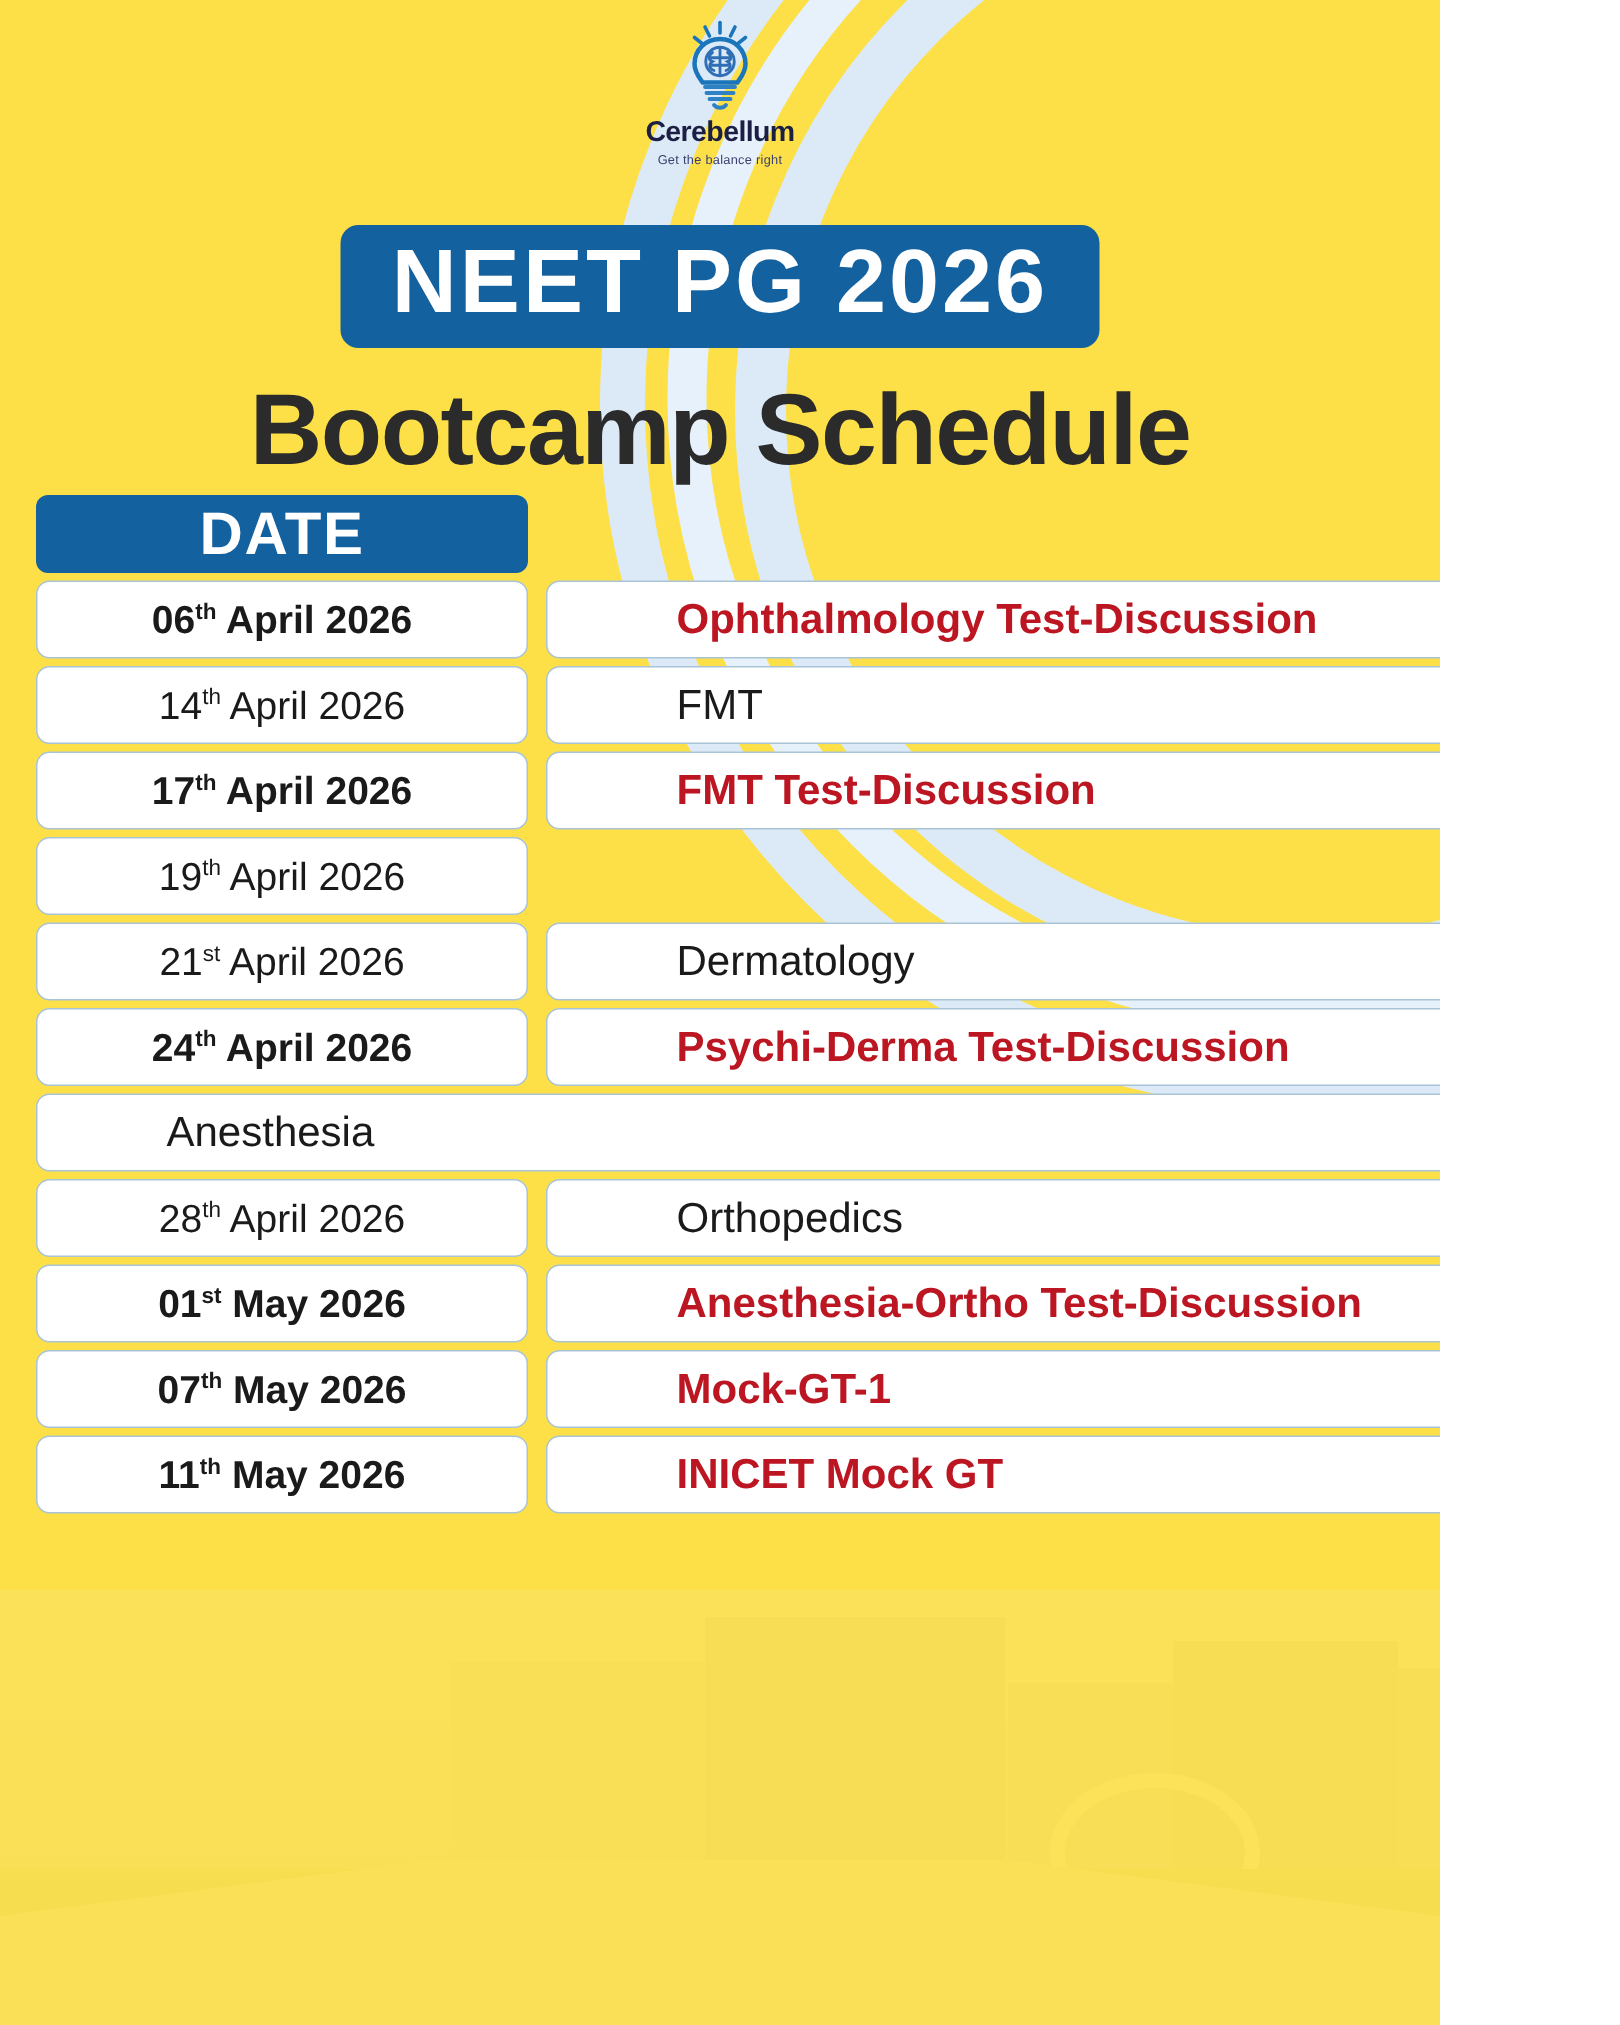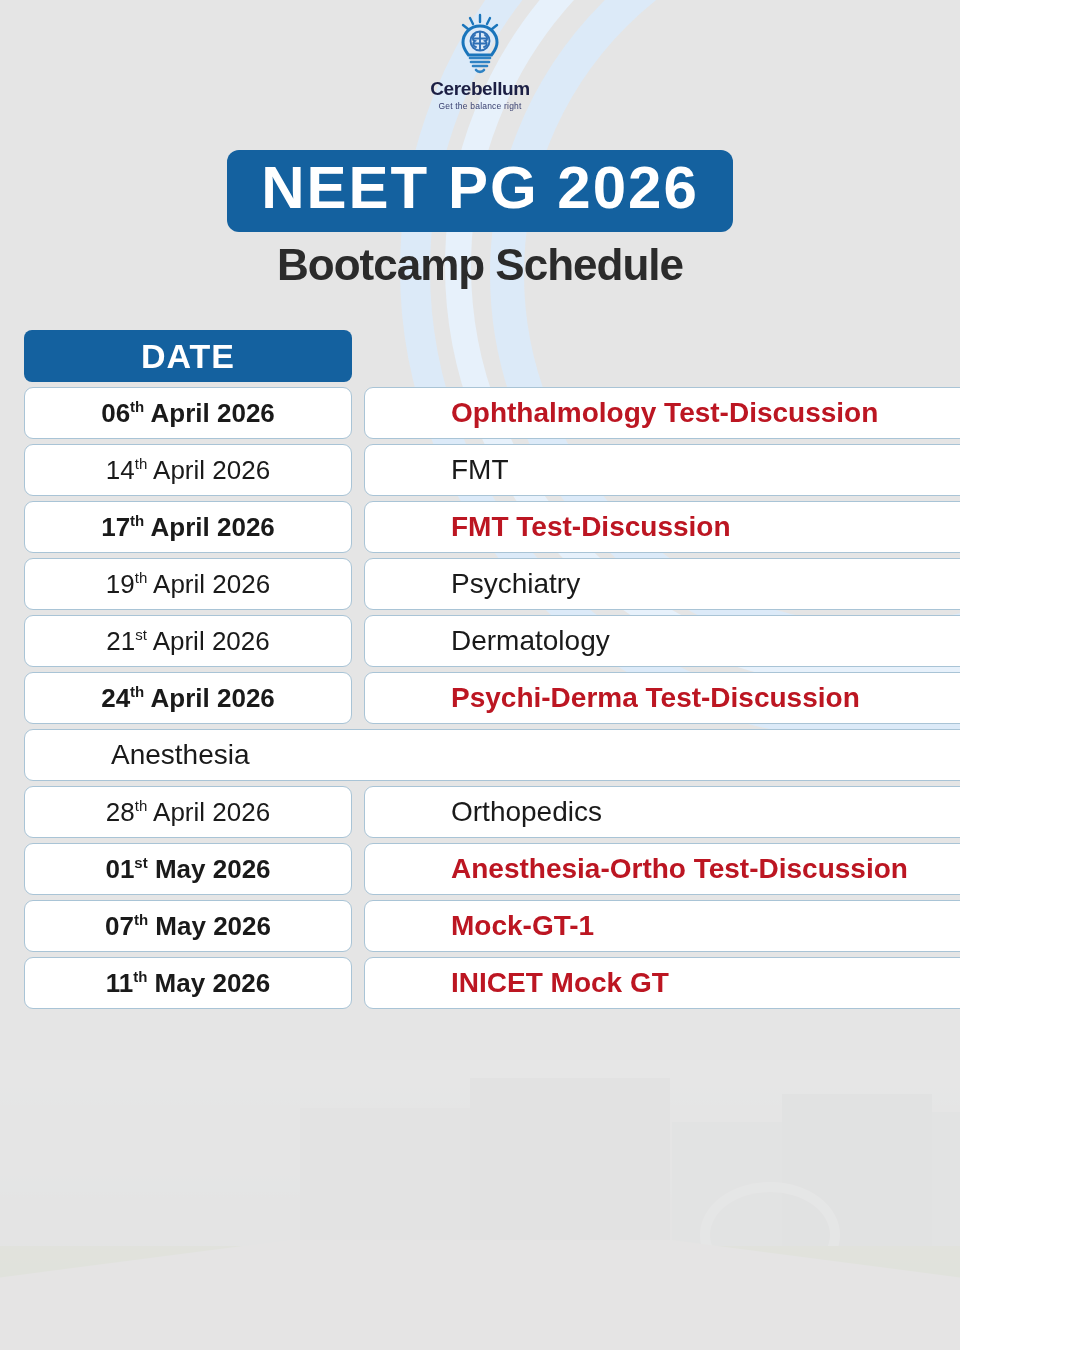--- a/index.html
+++ b/index.html
@@ -5,21 +5,21 @@
   html, body {
     margin: 0;
     padding: 0;
     background: #ffffff;
   }
   .poster {
     position: relative;
     width: 960px;
     height: 1350px;
     overflow: hidden;
-    background: #e5e5e5;
+    background: #fde047;
     font-family: "Liberation Sans", sans-serif;
   }
 
   
   .arcs {
     position: absolute;
     top: -140px;
     right: -260px;
     width: 760px;
     height: 760px;
@@ -117,23 +117,23 @@
   .title-banner-text {
     color: #ffffff;
     font-size: 60px;
     font-weight: 900;
     letter-spacing: 2px;
     line-height: 1.0;
     font-family: "Liberation Sans", sans-serif;
     white-space: nowrap;
   }
   .subtitle {
-    margin-top: 10px;
+    margin-top: 20px;
     color: #2b2b2b;
-    font-size: 44px;
+    font-size: 67px;
     font-weight: 700;
     letter-spacing: -1px;
     line-height: 1.05;
     font-family: "Liberation Sans", sans-serif;
     white-space: nowrap;
   }
 
   
   .schedule {
     position: absolute;
@@ -152,21 +152,21 @@
   .head-cell {
     background: #14619f;
     border-radius: 8px;
     height: 52px;
     display: flex;
     align-items: center;
     justify-content: center;
   }
   .head-text {
     color:#ffffff;
-    font-size: 34px;
+    font-size: 40px;
     font-weight: 700;
     letter-spacing: 1px;
     font-family: "Liberation Sans", sans-serif;
   }
 
   .body-cell {
     background: #ffffff;
     border: 1.5px solid #a9c4d6;
     border-radius: 9px;
     height: 50px;
@@ -305,25 +305,20 @@
               <span class="subj-text accent">FMT Test-Discussion</span>
             </div>
           </div>
         </div>
         <div class="row">
           <div class="cell-date">
             <div class="body-cell date">
               <span class="date-text">19<sup class="ord">th</sup><span> April 2026</span></span>
             </div>
           </div>
-          <div class="cell-subj">
-            <div class="body-cell subj">
-              <span class="subj-text">Psychiatry</span>
-            </div>
-          </div>
         </div>
         <div class="row">
           <div class="cell-date">
             <div class="body-cell date">
               <span class="date-text">21<sup class="ord">st</sup><span> April 2026</span></span>
             </div>
           </div>
           <div class="cell-subj">
             <div class="body-cell subj">
               <span class="subj-text">Dermatology</span>

